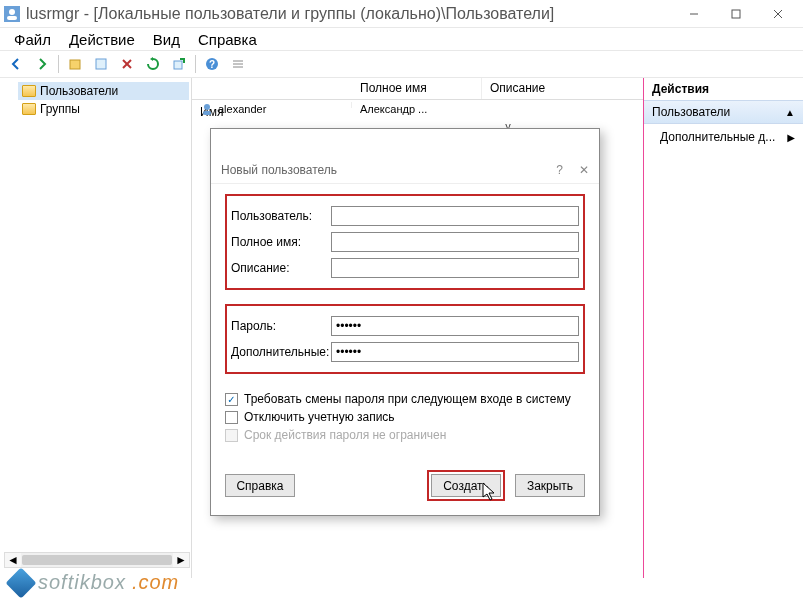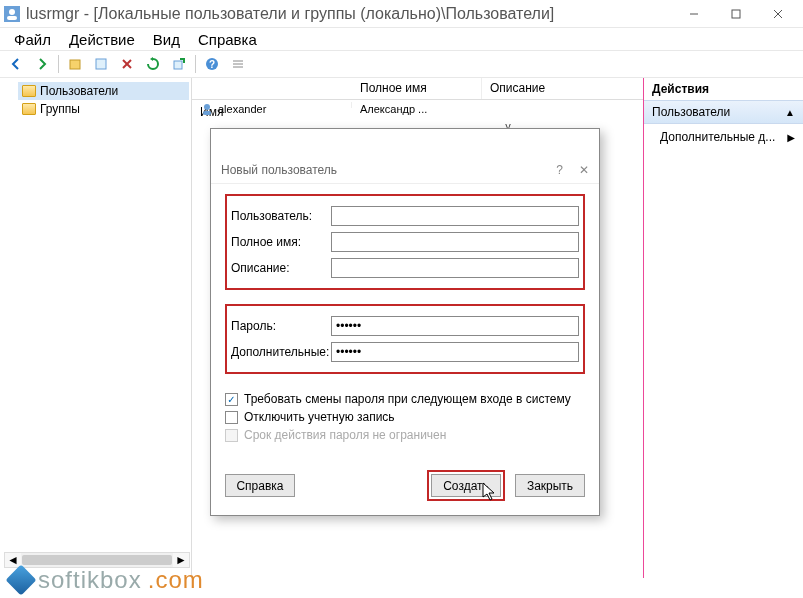--- a/index.html
+++ b/index.html
@@ -68,21 +68,21 @@
 
   .dlg-buttons { display:flex; padding: 10px 14px 14px; gap: 10px; align-items:center; }
   .dlg-buttons .spacer { flex:1; }
   .btn { height:23px; min-width:70px; background:#e9e9e9; border:1px solid #999; font-size:12px; padding:0 10px; cursor:pointer; }
   .btn-hl { border:2px solid #c22727; padding:2px; display:inline-block; }
 
   .scrollbar-h { position:absolute; bottom:30px; left:4px; width:186px; height:16px; background:#f0f0f0; border:1px solid #ddd; display:flex; }
   .scrollbar-h .sb-btn { width:16px; height:100%; background:#f7f7f7; display:flex; align-items:center; justify-content:center; }
   .scrollbar-h .thumb { flex:1; margin:2px 1px; background:#ccc; border-radius:2px; }
 
-  .watermark { position:absolute; bottom:4px; left:10px; display:flex; align-items:center; gap:6px; font-size:24px; color:#9aa; font-weight:300; letter-spacing:1px; }
+  .watermark { position:absolute; bottom:4px; left:10px; display:flex; align-items:center; gap:6px; font-size:20px; color:#9aa; font-weight:300; letter-spacing:1px;font-style:italic; }
   .watermark .logo { width:22px; height:22px; transform:rotate(45deg); background:linear-gradient(135deg,#4aa3e0,#1b5f9e); border-radius:3px; }
   .watermark .com { color:#e08a2f; }
 
   .cursor { position:absolute; left:482px; top:482px; pointer-events:none; }
 </style>
 </head>
 <body>
 
 <div class="titlebar">
   <svg class="app-icon" viewBox="0 0 16 16">

